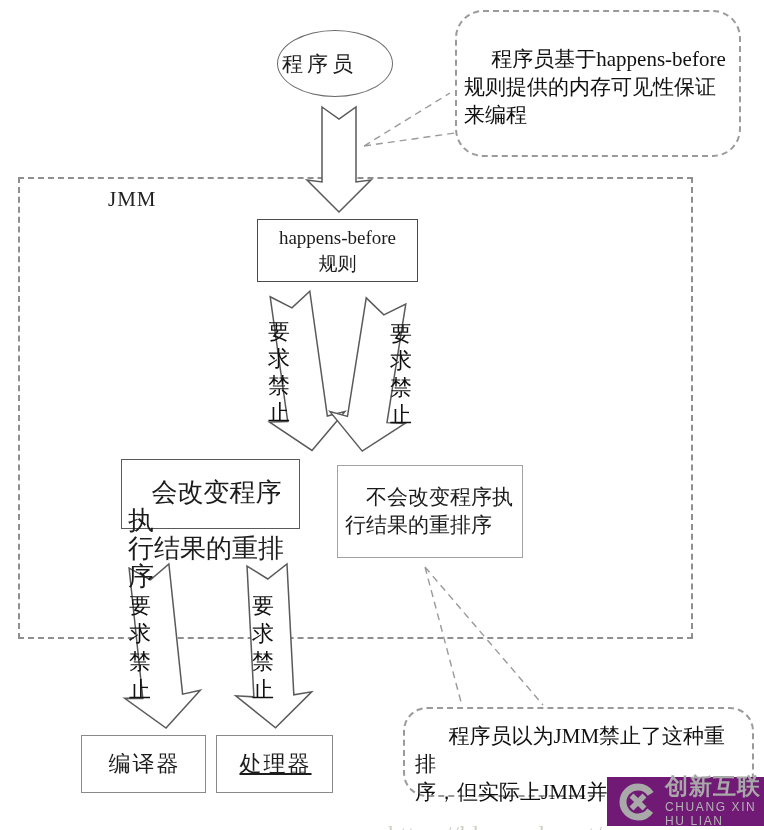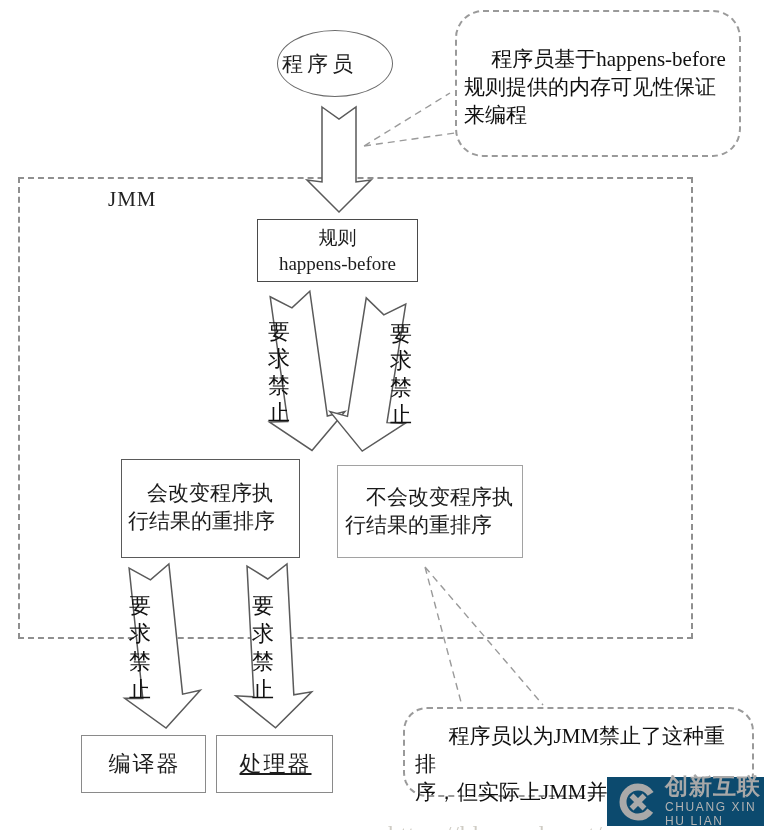--- a/index.html
+++ b/index.html
@@ -35,22 +35,22 @@
     display:flex;align-items:center;justify-content:flex-start;z-index:3;
     font-size:21px;letter-spacing:4px;text-indent:4px;
   }
   
   .node{background:#fff;z-index:3;box-sizing:border-box;}
   .hb-box{
     left:257px;top:219px;width:161px;height:63px;border:1.5px solid #4a4a4a;
     text-align:center;font-size:19px;line-height:26px;padding-top:5px;
   }
   .left-box{
-    left:121px;top:459px;width:179px;height:99px;border:1.5px solid #5a5a5a;
-    font-size:21px;line-height:28px;padding:19px 0 0 6px;
+    left:121px;top:459px;width:179px;height:70px;border:1.5px solid #5a5a5a;
+    font-size:26px;line-height:28px;padding:19px 0 0 6px;
   }
   .right-box{
     left:337px;top:465px;width:186px;height:93px;border:1.5px solid #a2a2a2;
     font-size:21px;line-height:28px;padding:17px 0 16px 7px;
   }
   .leaf-box{
     width:125px;height:58px;border:1.5px solid #8a8a8a;
     display:flex;align-items:center;justify-content:center;
     font-size:22px;letter-spacing:2px;text-indent:2px;
   }
@@ -64,21 +64,21 @@
   
   .svg-layer{left:0;top:0;z-index:2;pointer-events:none;}
   
   .watermark{
     left:388px;top:822px;font-size:23px;letter-spacing:1px;color:#cfccc4;z-index:1;
     text-decoration:line-through;text-decoration-style:dashed;text-decoration-color:#c6c3bb;
     font-family:"Liberation Serif","DejaVu Serif",serif;
   }
   
   .logo-panel{
-    left:607px;top:777px;width:157px;height:49px;background:#0c4a6e;z-index:4;
+    left:607px;top:777px;width:157px;height:49px;background:#701a75;z-index:4;
     display:flex;align-items:center;
   }
   .logo-icon{margin-left:10px;flex:0 0 auto;}
   .logo-text{margin-left:6px;display:flex;flex-direction:column;align-items:flex-start;}
   .logo-title{
     font-size:23px;font-weight:bold;color:#a8a8a8;line-height:23px;letter-spacing:1px;
     font-family:"Liberation Sans","DejaVu Sans",sans-serif;
   }
   .logo-sub{
     font-size:12px;color:#b3b3b3;letter-spacing:1.6px;margin-top:2px;
@@ -134,22 +134,22 @@
     <path d="M364,146 L450,93 M364,146 L455,133" fill="none" stroke="#9a9a9a" stroke-width="1.4" stroke-dasharray="7 5"></path>
 
     <path d="M425,567 L461,702 M425,567 L543,705" fill="none" stroke="#9a9a9a" stroke-width="1.4" stroke-dasharray="7 5"></path>
   </svg>
 
   <div class="abs ellipse">
     <span>程序员</span>
   </div>
 
   <div class="abs node hb-box">
+    <div>happens-before</div>
     <div>规则</div>
-    <div>happens-before</div>
   </div>
 
   <div class="abs vlabel" style="left:266px;top:318px;">要求禁止</div>
   <div class="abs vlabel" style="left:388px;top:320px;">要求禁止</div>
   <div class="abs vlabel" style="left:127px;top:592px;line-height:28px;">要求禁止</div>
   <div class="abs vlabel" style="left:250px;top:592px;line-height:28px;">要求禁止</div>
 
   <div class="abs node left-box">
     <div class="indent-09">会改变程序执</div>
     <div>行结果的重排序</div>

